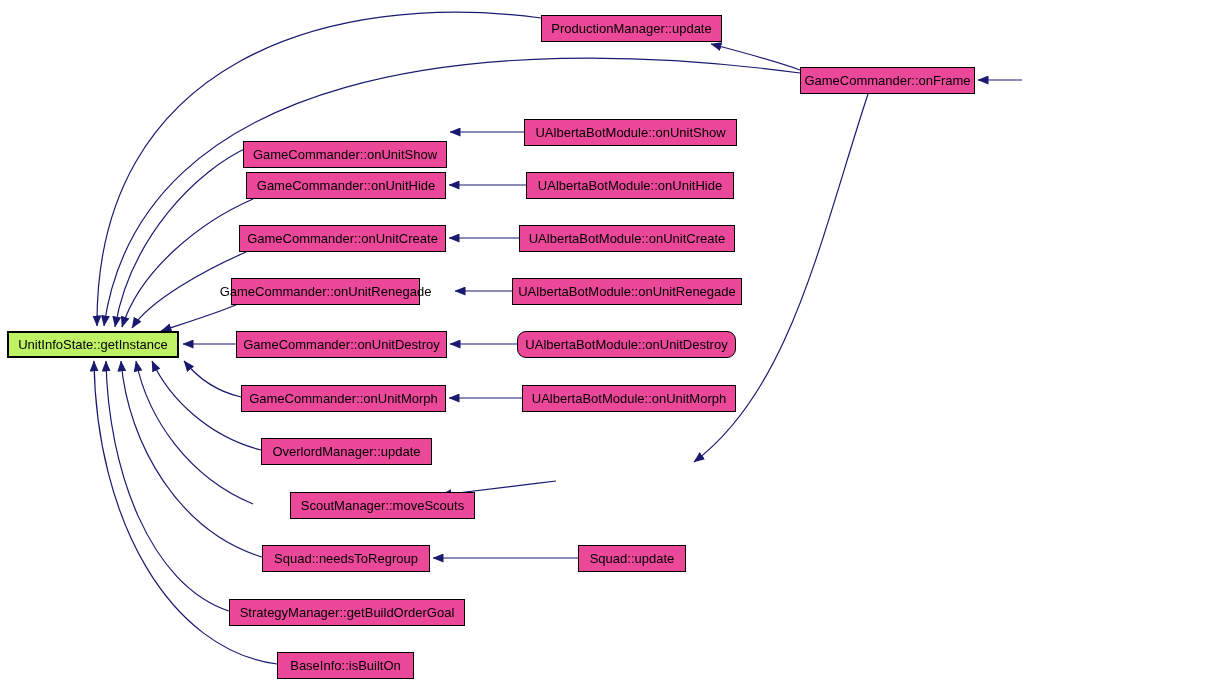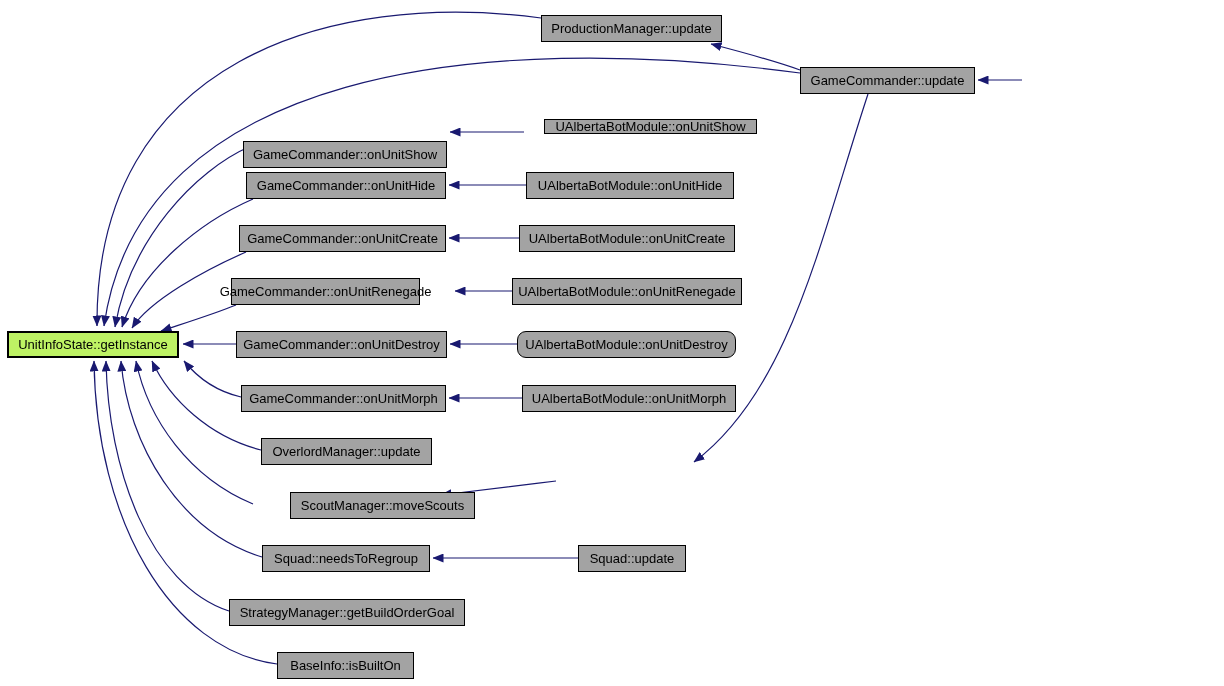--- a/index.html
+++ b/index.html
@@ -9,21 +9,21 @@
     background:#ffffff;
     overflow:hidden;
     font-family:"Liberation Sans", sans-serif;
   }
   .canvas svg{position:absolute;left:0;top:0;}
   .node{
     position:absolute;
     display:flex;align-items:center;justify-content:center;
     box-sizing:border-box;
     border:1px solid #000000;
-    background:#a3a3a3;
+    background:#ec4899;
     color:#000000;
     font-size:13px;
     white-space:nowrap;
     z-index:2;
     cursor:pointer;
   }
   .node.hl{
     background:#bef264;
     border-width:2px;
     cursor:default;
@@ -58,23 +58,23 @@
       <path d="M524,132 L450,132" fill="none" stroke="#191970" stroke-width="1.2" marker-end="url(#arrow)"></path>
       <path d="M526,185 L449,185" fill="none" stroke="#191970" stroke-width="1.2" marker-end="url(#arrow)"></path>
       <path d="M519,238 L449,238" fill="none" stroke="#191970" stroke-width="1.2" marker-end="url(#arrow)"></path>
       <path d="M512,291 L455,291" fill="none" stroke="#191970" stroke-width="1.2" marker-end="url(#arrow)"></path>
       <path d="M517,344 L450,344" fill="none" stroke="#191970" stroke-width="1.2" marker-end="url(#arrow)"></path>
       <path d="M522,398 L449,398" fill="none" stroke="#191970" stroke-width="1.2" marker-end="url(#arrow)"></path>
       <path d="M556,481 C515,486 472,491 441,495" fill="none" stroke="#191970" stroke-width="1.2" marker-end="url(#arrow)"></path>
       <path d="M578,558 L433,558" fill="none" stroke="#191970" stroke-width="1.2" marker-end="url(#arrow)"></path>
     </svg>
     <div class="node" style="left: 541px; top: 15px; width: 181px; height: 27px;">ProductionManager::update</div>
-    <div class="node" style="left: 800px; top: 67px; width: 175px; height: 27px;">GameCommander::update</div>
+    <div class="node" style="left: 800px; top: 67px; width: 175px; height: 27px;">GameCommander::onFrame</div>
     <div class="node" style="left: 243px; top: 119px; width: 204px; height: 27px; margin-top: 22px;">GameCommander::onUnitShow</div>
-    <div class="node" style="left: 544px; top: 119px; width: 213px; height: 15px;">UAlbertaBotModule::onUnitShow</div>
+    <div class="node" style="left: 524px; top: 119px; width: 213px; height: 27px;">UAlbertaBotModule::onUnitShow</div>
     <div class="node" style="left: 246px; top: 172px; width: 200px; height: 27px;">GameCommander::onUnitHide</div>
     <div class="node" style="left: 526px; top: 172px; width: 208px; height: 27px;">UAlbertaBotModule::onUnitHide</div>
     <div class="node" style="left: 239px; top: 225px; width: 207px; height: 27px;">GameCommander::onUnitCreate</div>
     <div class="node" style="left: 519px; top: 225px; width: 216px; height: 27px;">UAlbertaBotModule::onUnitCreate</div>
     <div class="node" style="left: 231px; top: 278px; width: 189px; height: 27px;">GameCommander::onUnitRenegade</div>
     <div class="node" style="left: 512px; top: 278px; width: 230px; height: 27px;">UAlbertaBotModule::onUnitRenegade</div>
     <div class="node hl" style="left: 7px; top: 331px; width: 172px; height: 27px;">UnitInfoState::getInstance</div>
     <div class="node" style="left: 236px; top: 331px; width: 211px; height: 27px;">GameCommander::onUnitDestroy</div>
     <div class="node" style="left: 517px; top: 331px; width: 219px; height: 27px; border-radius: 9px;">UAlbertaBotModule::onUnitDestroy</div>
     <div class="node" style="left: 241px; top: 385px; width: 205px; height: 27px;">GameCommander::onUnitMorph</div>

